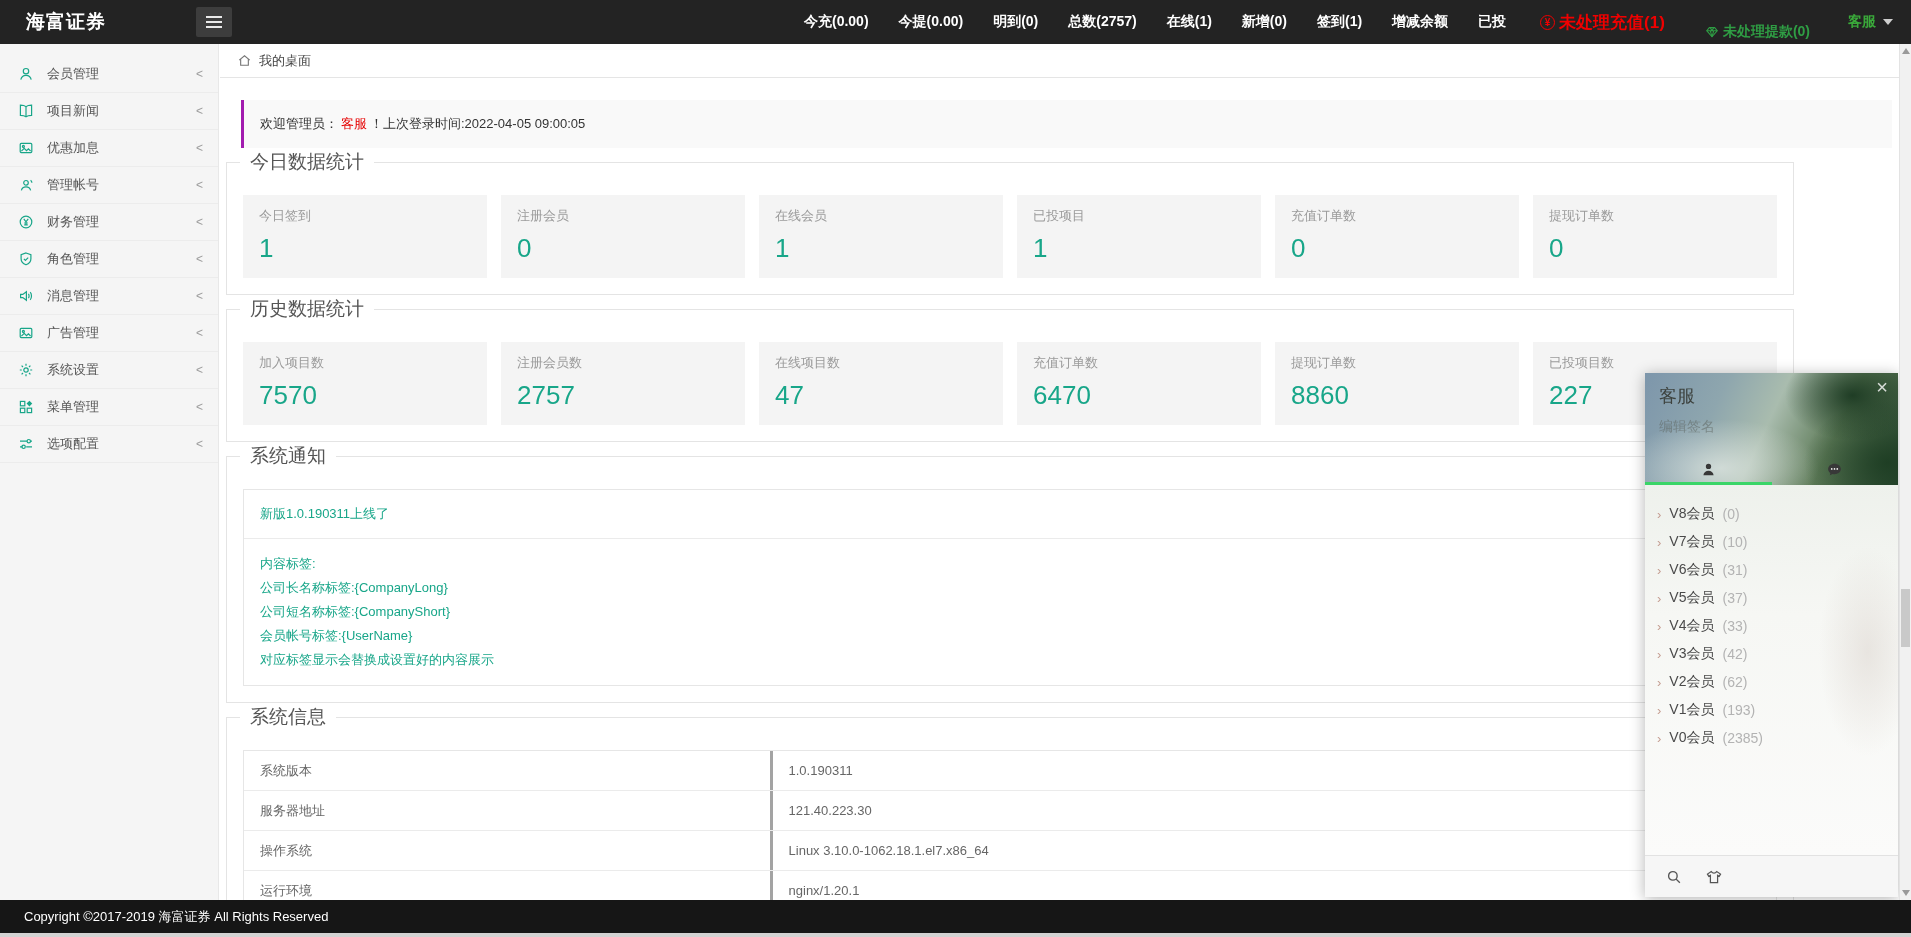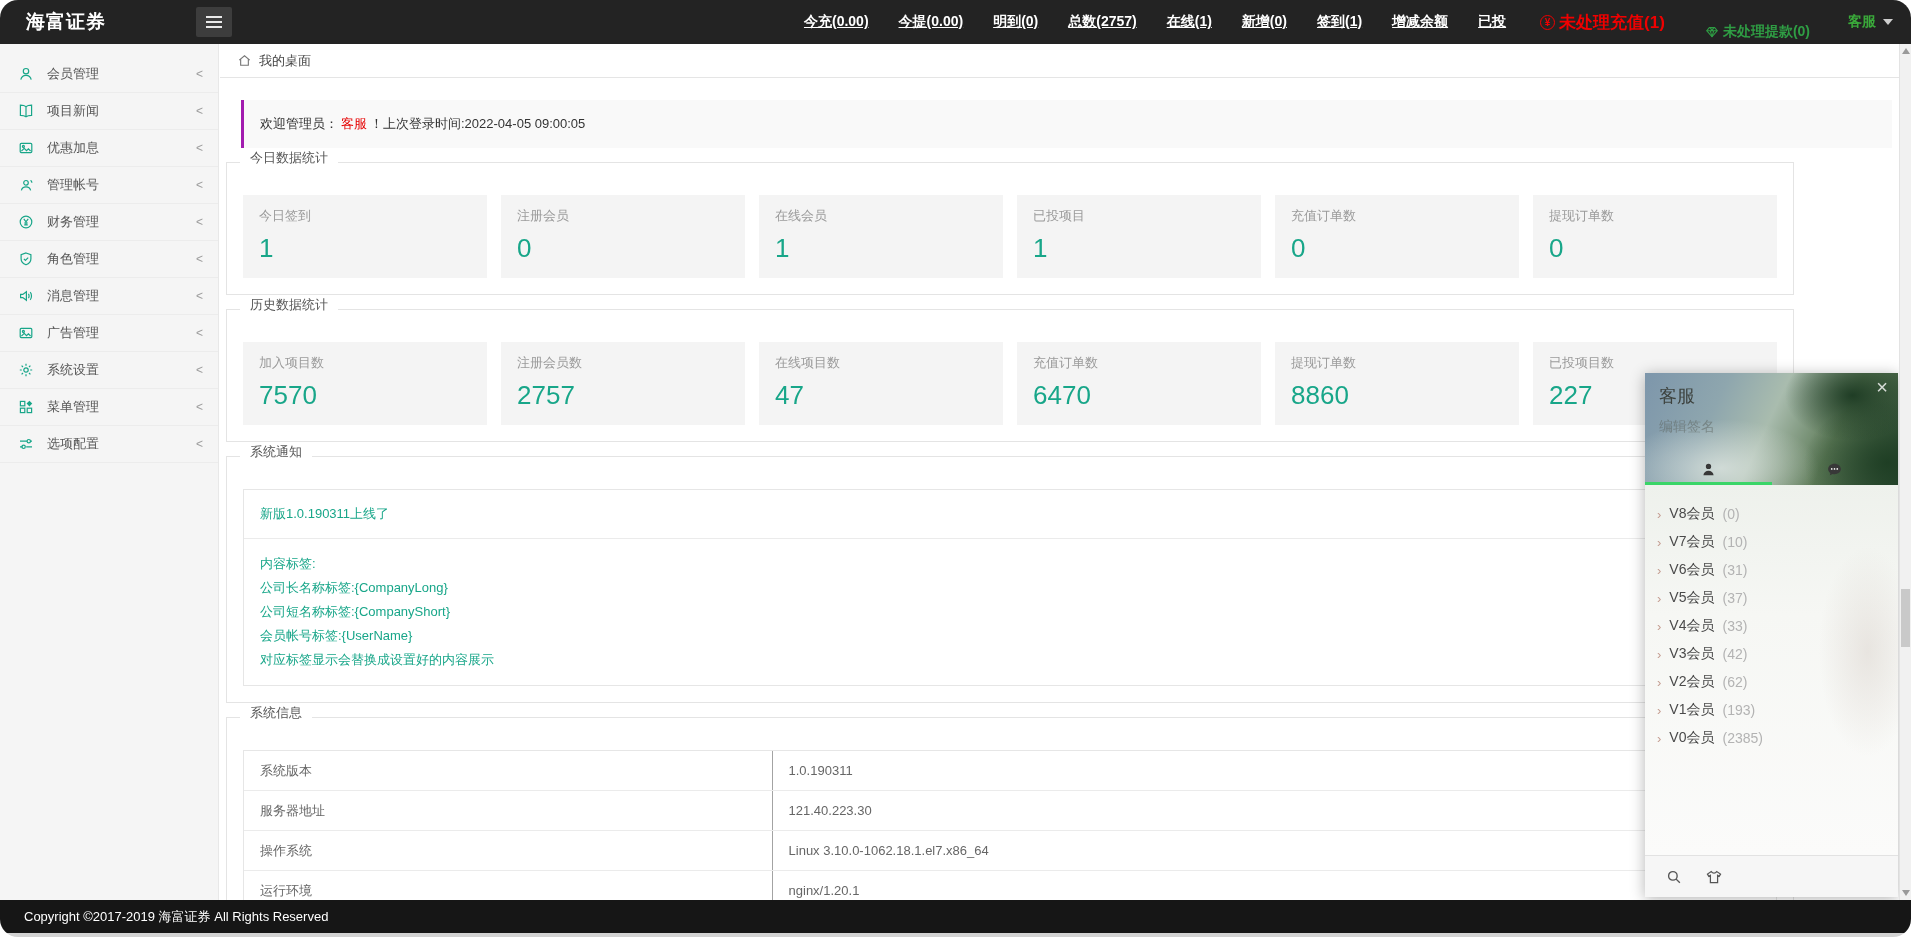--- a/index.html
+++ b/index.html
@@ -1,28 +1,28 @@
 <!DOCTYPE html>
 <html><head>
 <meta charset="utf-8">
 <style>
   html,body{margin:0;padding:0;background:#fff;}
   *{box-sizing:border-box;}
   .page{position:relative;width:1911px;height:937px;background:#fff;overflow:hidden;
-        font-family:"Liberation Sans","DejaVu Sans",sans-serif;border-radius:18px;}
+        font-family:"Liberation Sans","DejaVu Sans",sans-serif;}
 
   
   .topbar{position:absolute;left:0;top:0;width:100%;height:44px;background:#232323;
           display:flex;align-items:center;z-index:30;}
   .logo{width:196px;padding-left:26px;font-size:19px;font-weight:bold;color:#fff;letter-spacing:1px;}
   .hamburger{width:36px;height:30px;background:#3d3d3d;border-radius:2px;display:flex;flex-direction:column;
              justify-content:center;align-items:center;gap:3px;cursor:pointer;border:none;}
   .hamburger i{display:block;width:16px;height:2px;background:#e9e9e9;}
   .topstats{margin-left:auto;display:flex;align-items:center;gap:30px;color:#fff;font-size:14px;font-weight:600;}
-  .tstat{cursor:pointer;white-space:nowrap;text-decoration:underline;}
+  .tstat{cursor:pointer;white-space:nowrap;}
   .top-alert{color:#f00000;font-size:17px;font-weight:700;display:flex;align-items:center;gap:4px;margin-left:34px;cursor:pointer;white-space:nowrap;}
   .icon-yen-circle{width:15px;height:15px;border:1px solid currentColor;border-radius:50%;font-size:10px;
                    display:inline-flex;align-items:center;justify-content:center;font-weight:700;}
   .top-ok{color:#2f9e44;font-size:14px;font-weight:600;margin-left:40px;display:flex;align-items:center;gap:4px;cursor:pointer;white-space:nowrap;margin-top:20px;}
   .top-service{color:#3aa93a;font-size:14px;font-weight:600;margin-left:38px;margin-right:18px;
                display:flex;align-items:center;gap:7px;cursor:pointer;}
   .caret-down{width:0;height:0;border-left:5px solid transparent;border-right:5px solid transparent;border-top:6px solid #cfcfcf;}
 
   
   .sidebar{position:absolute;left:0;top:44px;width:219px;bottom:37px;background:#f5f5f5;
@@ -38,34 +38,34 @@
             display:flex;align-items:center;gap:7px;padding-left:17px;font-size:13px;color:#444;z-index:4;}
   .crumbbar svg{width:15px;height:15px;color:#777;}
 
   
   .main{position:absolute;left:220px;top:78px;width:1679px;height:823px;background:#fff;overflow:hidden;z-index:1;}
   .welcome{margin:22px 7px 0 21px;height:48px;background:#f9f9f9;border-left:3px solid #a21caf;
            display:flex;align-items:center;padding-left:16px;font-size:13px;color:#333;}
   .welcome .who{color:#e60000;margin:0 3px;}
 
   .sec{border:1px solid #e4e4e4;margin:14px 105px 0 6px;position:relative;padding:32px 16px 16px;}
-  .sec-legend{position:absolute;top:-14px;left:13px;background:#fff;padding:0 10px;font-size:13px;color:#555;}
+  .sec-legend{position:absolute;top:-14px;left:13px;background:#fff;padding:0 10px;font-size:19px;color:#555;}
 
   .cards{display:grid;grid-template-columns:repeat(6,1fr);gap:14px;}
   .stat-card{background:#f4f4f4;padding:12px 16px 14px;}
   .stat-label{font-size:13px;color:#9a9a9a;}
   .stat-value{font-size:26px;color:#18a689;margin-top:8px;}
 
   .notice-box{border:1px solid #e6e6e6;}
   .notice-head{padding:15px 16px;font-size:13px;color:#18a689;border-bottom:1px solid #ebebeb;cursor:pointer;}
   .notice-lines{padding:13px 16px;font-size:13px;color:#18a689;line-height:24px;}
 
   .info-table{border:1px solid #e6e6e6;border-bottom:none;}
   .info-row{display:flex;align-items:stretch;border-bottom:1px solid #ebebeb;height:40px;font-size:13px;color:#666;}
-  .info-label{width:34.5%;padding-left:16px;border-right:1px solid #a3a3a3;display:flex;align-items:center;}
+  .info-label{width:34.5%;padding-left:16px;border-right:3px solid #a3a3a3;display:flex;align-items:center;}
   .info-value{padding-left:16px;display:flex;align-items:center;}
 
   
   .chat{position:absolute;left:1645px;top:373px;width:253px;height:524px;z-index:40;
         box-shadow:0 2px 14px rgba(0,0,0,.30);display:flex;flex-direction:column;background:#f7f8f6;}
   .chat-head{height:112px;position:relative;flex:none;
      background:
        radial-gradient(90px 60px at 82% 20%, rgba(20,50,28,.85), transparent 75%),
        radial-gradient(120px 90px at 96% 80%, rgba(28,60,34,.9), transparent 70%),
        radial-gradient(140px 70px at 30% 85%, rgba(225,232,228,.75), transparent 70%),

